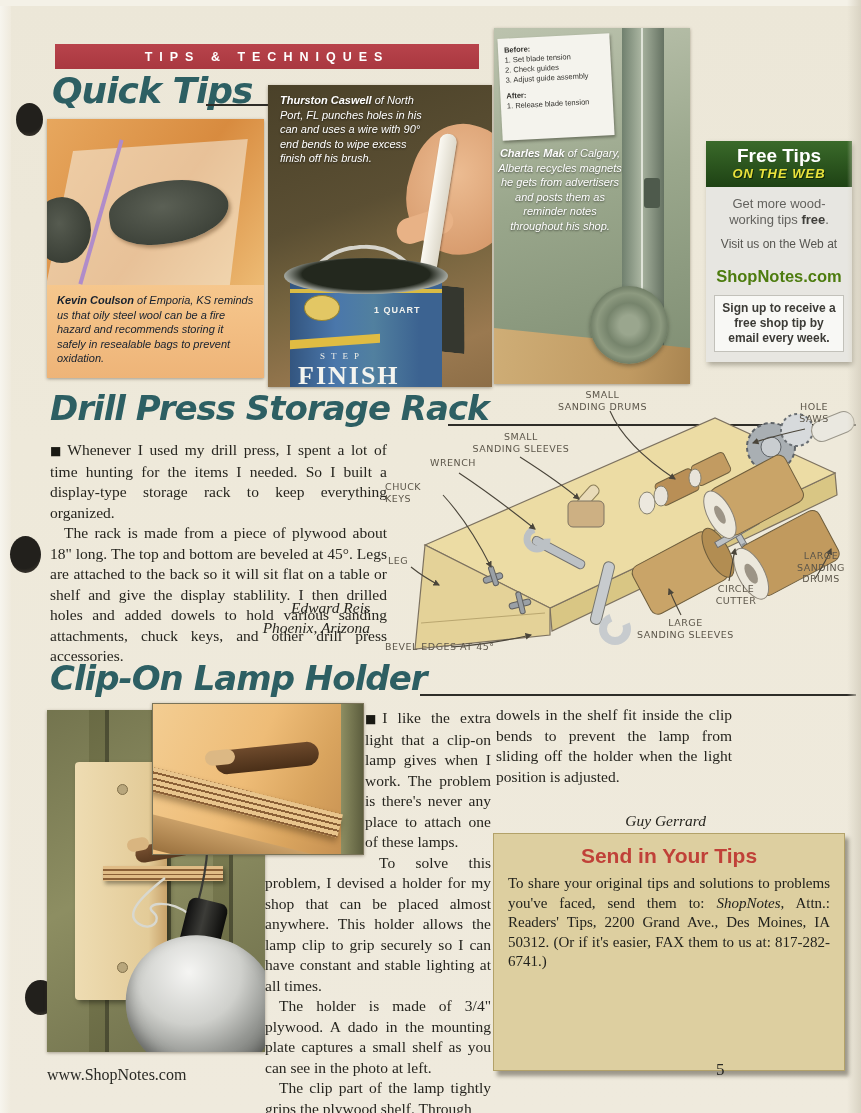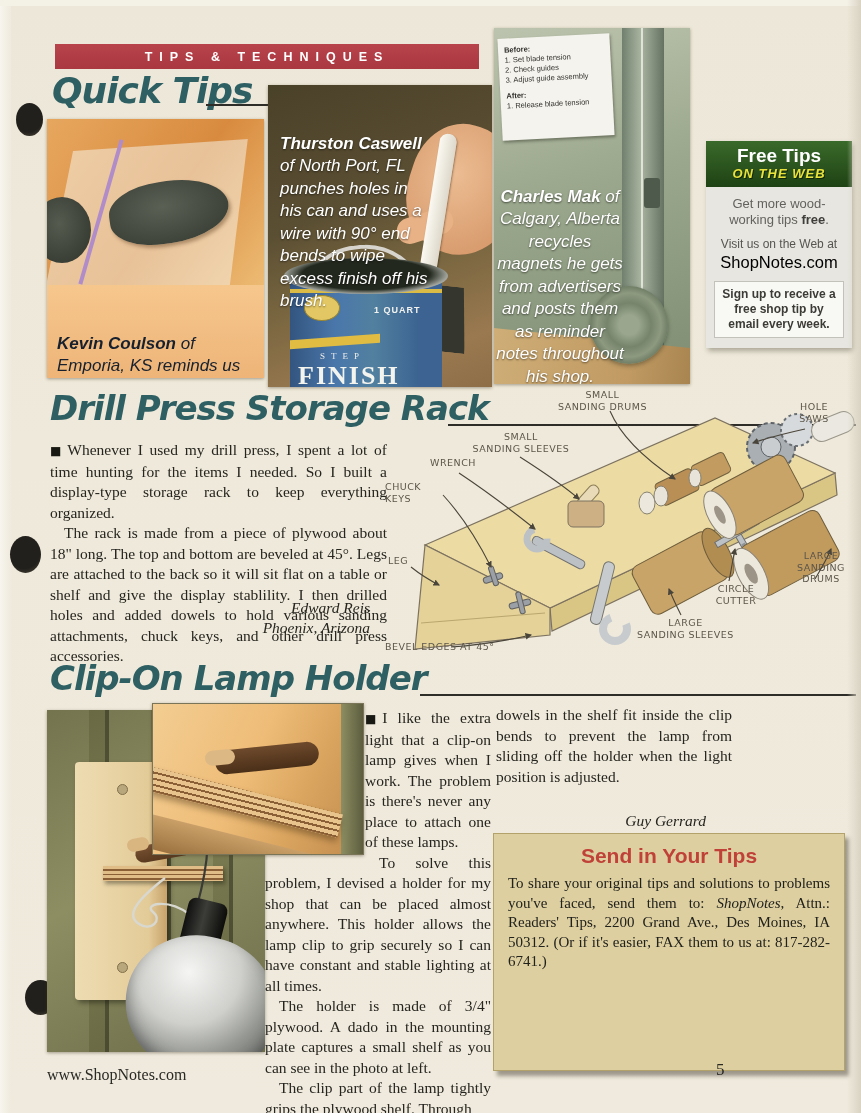--- a/index.html
+++ b/index.html
@@ -14,42 +14,42 @@
   .hole{background:radial-gradient(circle at 45% 45%,#22201c 60%,#3a362e 80%,rgba(58,54,46,0));border-radius:50%;}
   
   .banner{left:55px;top:44px;width:424px;height:25px;background:linear-gradient(180deg,#b8434b,#a93840);
           display:flex;align-items:center;justify-content:center;}
   .banner span{font-family:"Liberation Sans",sans-serif;font-weight:bold;font-size:12.5px;color:#fff;letter-spacing:7px;}
   
   .script-h{font-family:"DejaVu Sans",sans-serif;font-style:italic;font-weight:bold;color:#2d5f63;letter-spacing:-1px;}
   .rule{background:#2e2d28;height:2px;}
   
   .photo{overflow:hidden;box-shadow:0 1px 3px rgba(70,60,40,.45);}
-  .cap-sans{font-family:"Liberation Sans",sans-serif;font-style:italic;font-size:17px;line-height:1.32;margin-top:40px;}
+  .cap-sans{font-family:"Liberation Sans",sans-serif;font-style:italic;font-size:11px;line-height:1.32;}
   .cap-white{color:#fff;text-shadow:0 1px 2px rgba(0,0,0,.55);}
   
   .bodytxt{font-size:15.5px;line-height:20.5px;text-align:justify;}
   .bodytxt p{margin:0;}
   .indent{text-indent:14px;}
   .bullet{display:inline-block;font-size:12px;margin-right:6px;color:#191913;font-family:"DejaVu Sans",sans-serif;}
   .author{font-style:italic;font-size:15.5px;line-height:20px;text-align:right;}
   
   .ill-label{font-family:"DejaVu Sans",sans-serif;font-size:9.5px;line-height:1.22;letter-spacing:.5px;
              color:#5c564a;white-space:pre-line;text-align:center;}
   
   .ftbox{left:706px;top:141px;width:146px;background:#e7e6e1;box-shadow:2px 3px 5px rgba(50,45,30,.35);}
   .ft-head{background:linear-gradient(180deg,#3a6a2a,#1e4214);text-align:center;padding:5px 0 6px;}
   .ft-title{font-family:"Liberation Sans",sans-serif;font-weight:bold;font-size:19px;color:#fff;line-height:1.05;}
   .ft-sub{font-family:"Liberation Sans",sans-serif;font-weight:bold;font-style:italic;font-size:13px;color:#e9e23c;
           letter-spacing:1px;text-shadow:1px 1px 0 #10260a;}
   .ft-body{padding:9px 8px 10px;text-align:center;font-family:"Liberation Sans",sans-serif;}
   .ft-line1{font-size:13px;color:#63625e;line-height:1.25;}
   .ft-line1 b{color:#3f3e3a;}
   .ft-visit{font-size:12px;color:#565550;margin-top:9px;line-height:1.2;}
-  .ft-site{font-size:16.5px;font-weight:normal;color:#000000;margin-top:1px;}
+  .ft-site{font-size:16.5px;font-weight:bold;color:#4d7c0f;margin-top:15px;}
   .ft-signup{margin-top:9px;background:#f8f8f5;border:1px solid #c2c1ba;padding:5px 4px;
              font-size:12px;font-weight:bold;color:#3c3b36;line-height:1.25;}
   
   .note{background:#f4f3ed;box-shadow:1px 2px 3px rgba(30,30,20,.4);transform:rotate(-3deg);
         font-family:"Liberation Sans",sans-serif;color:#33322e;padding:7px 6px;}
   .note div{font-size:7.5px;line-height:1.35;}
   .note .nh{font-weight:bold;}
   .note .gap{margin-top:5px;}
   
   .sendbox{left:493px;top:833px;width:352px;height:238px;background:#ddcfa0;border:1px solid #b3a269;

